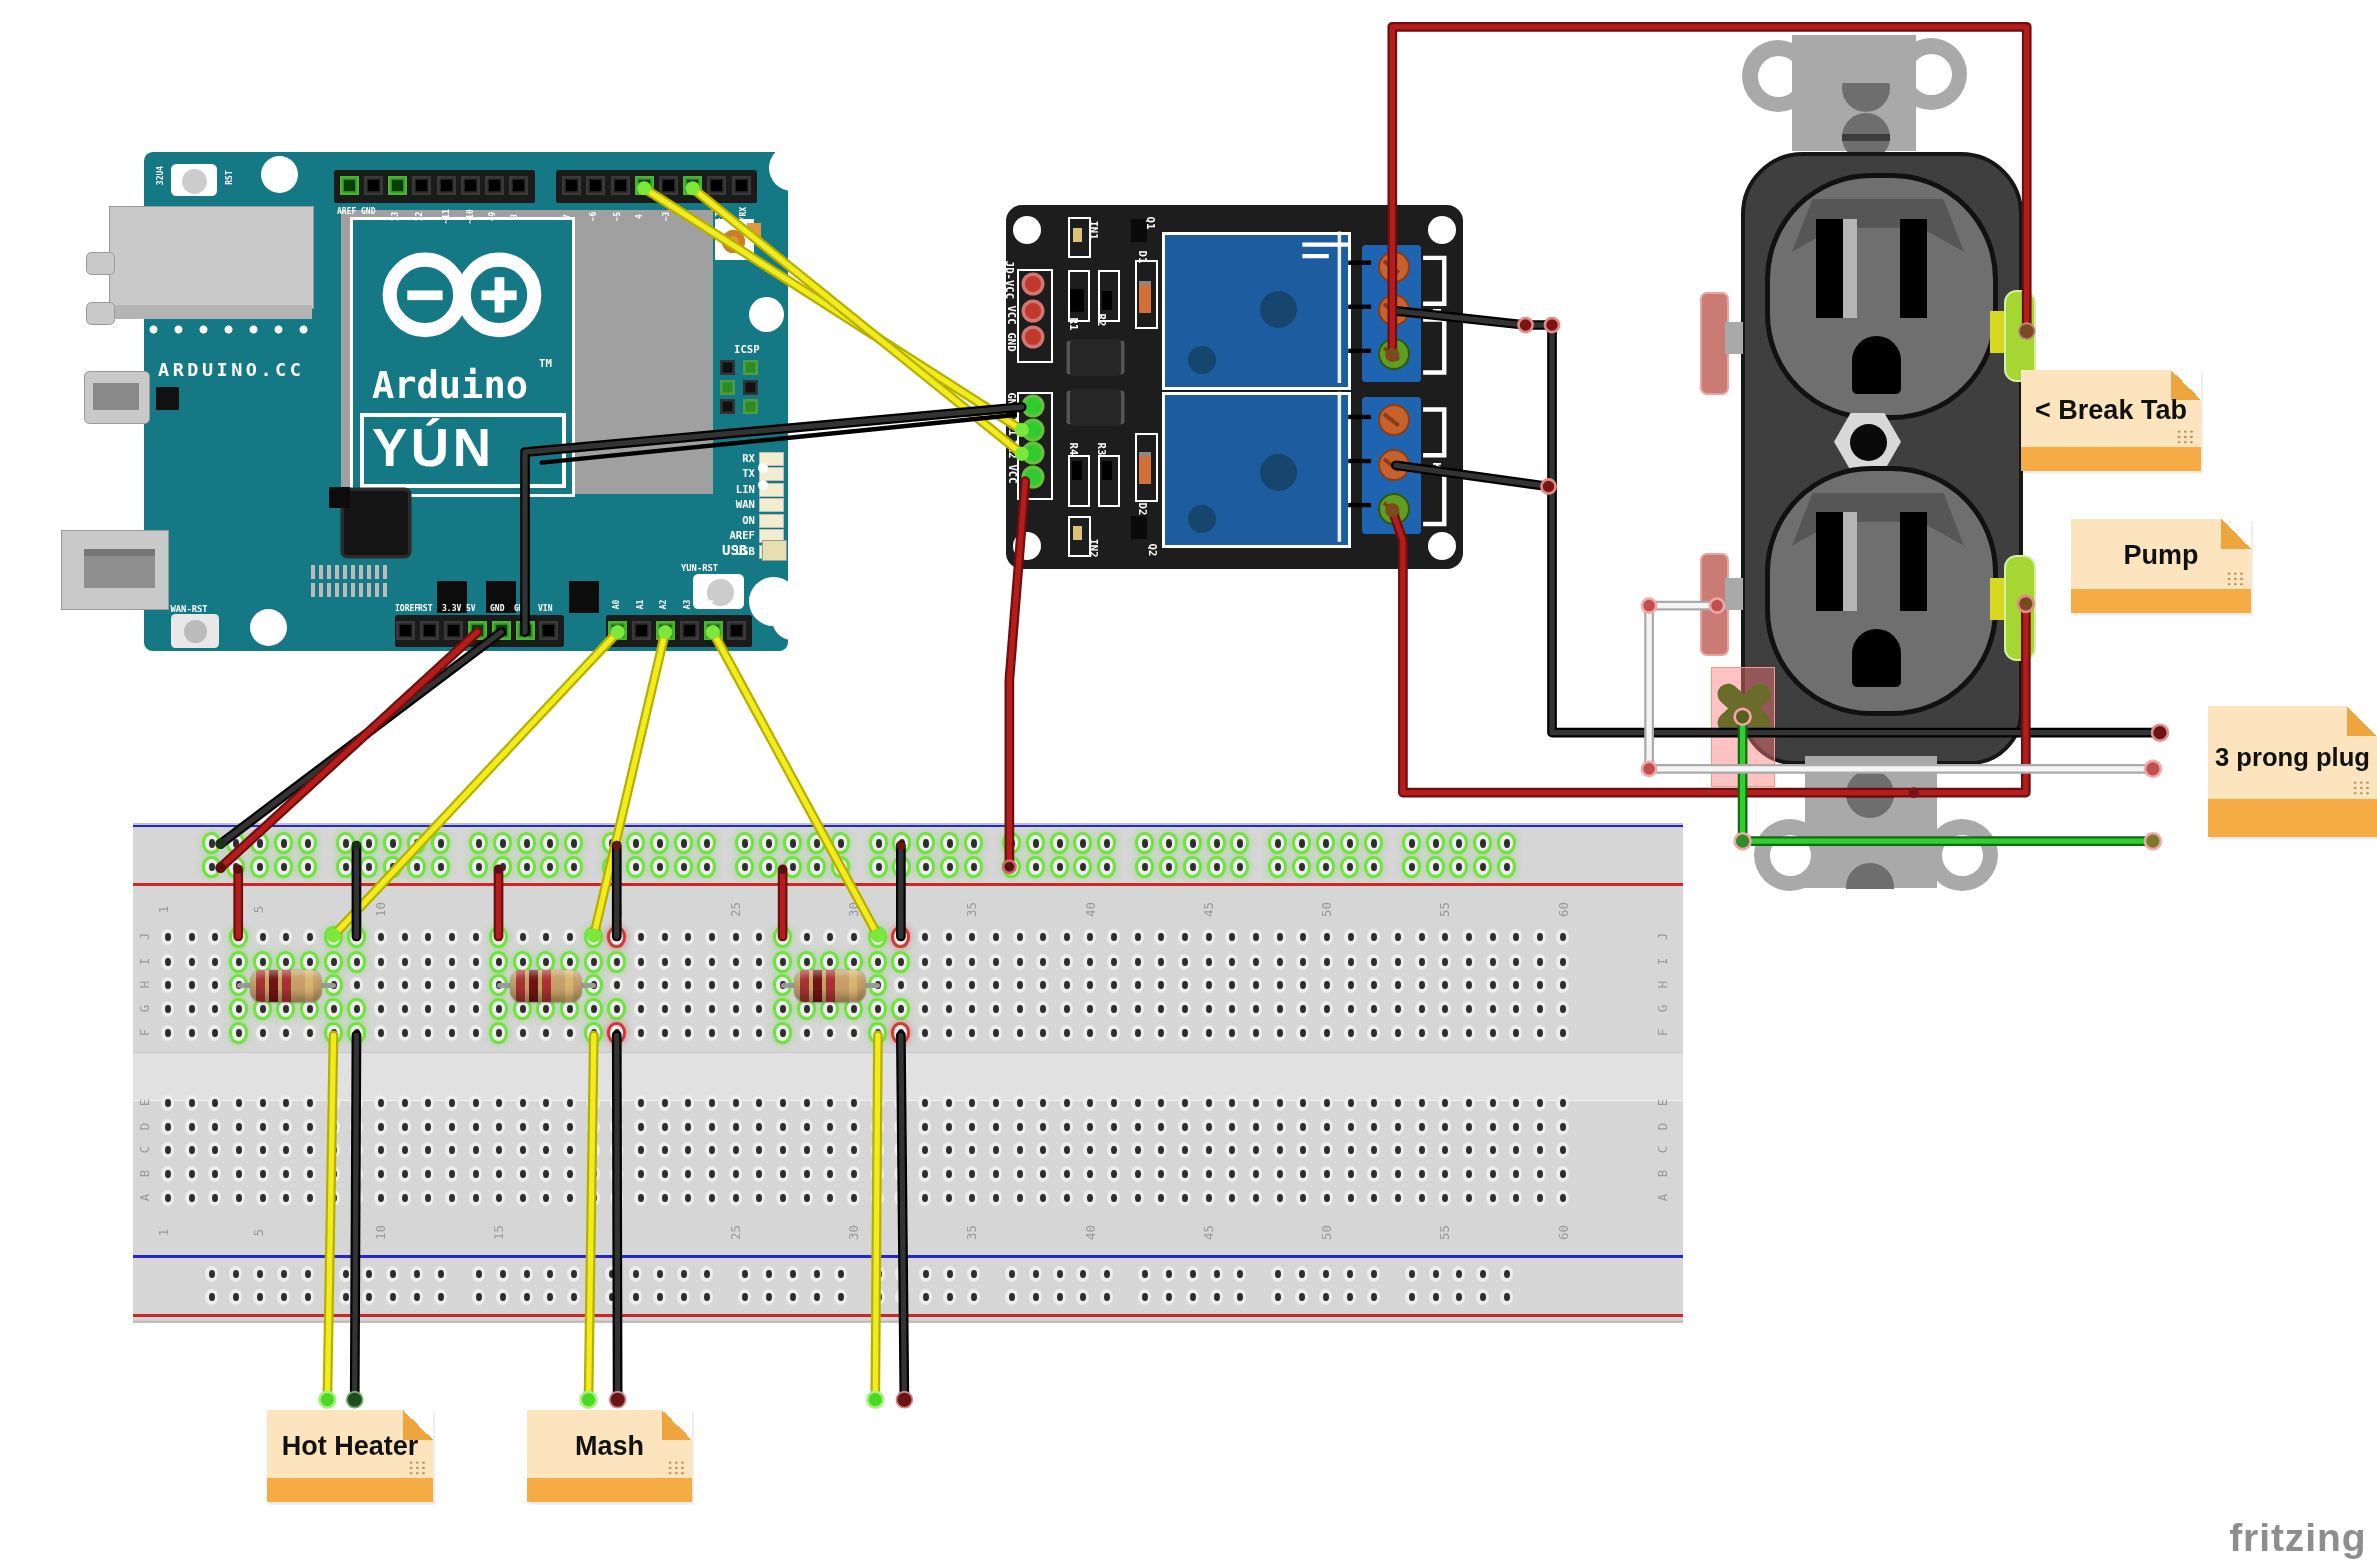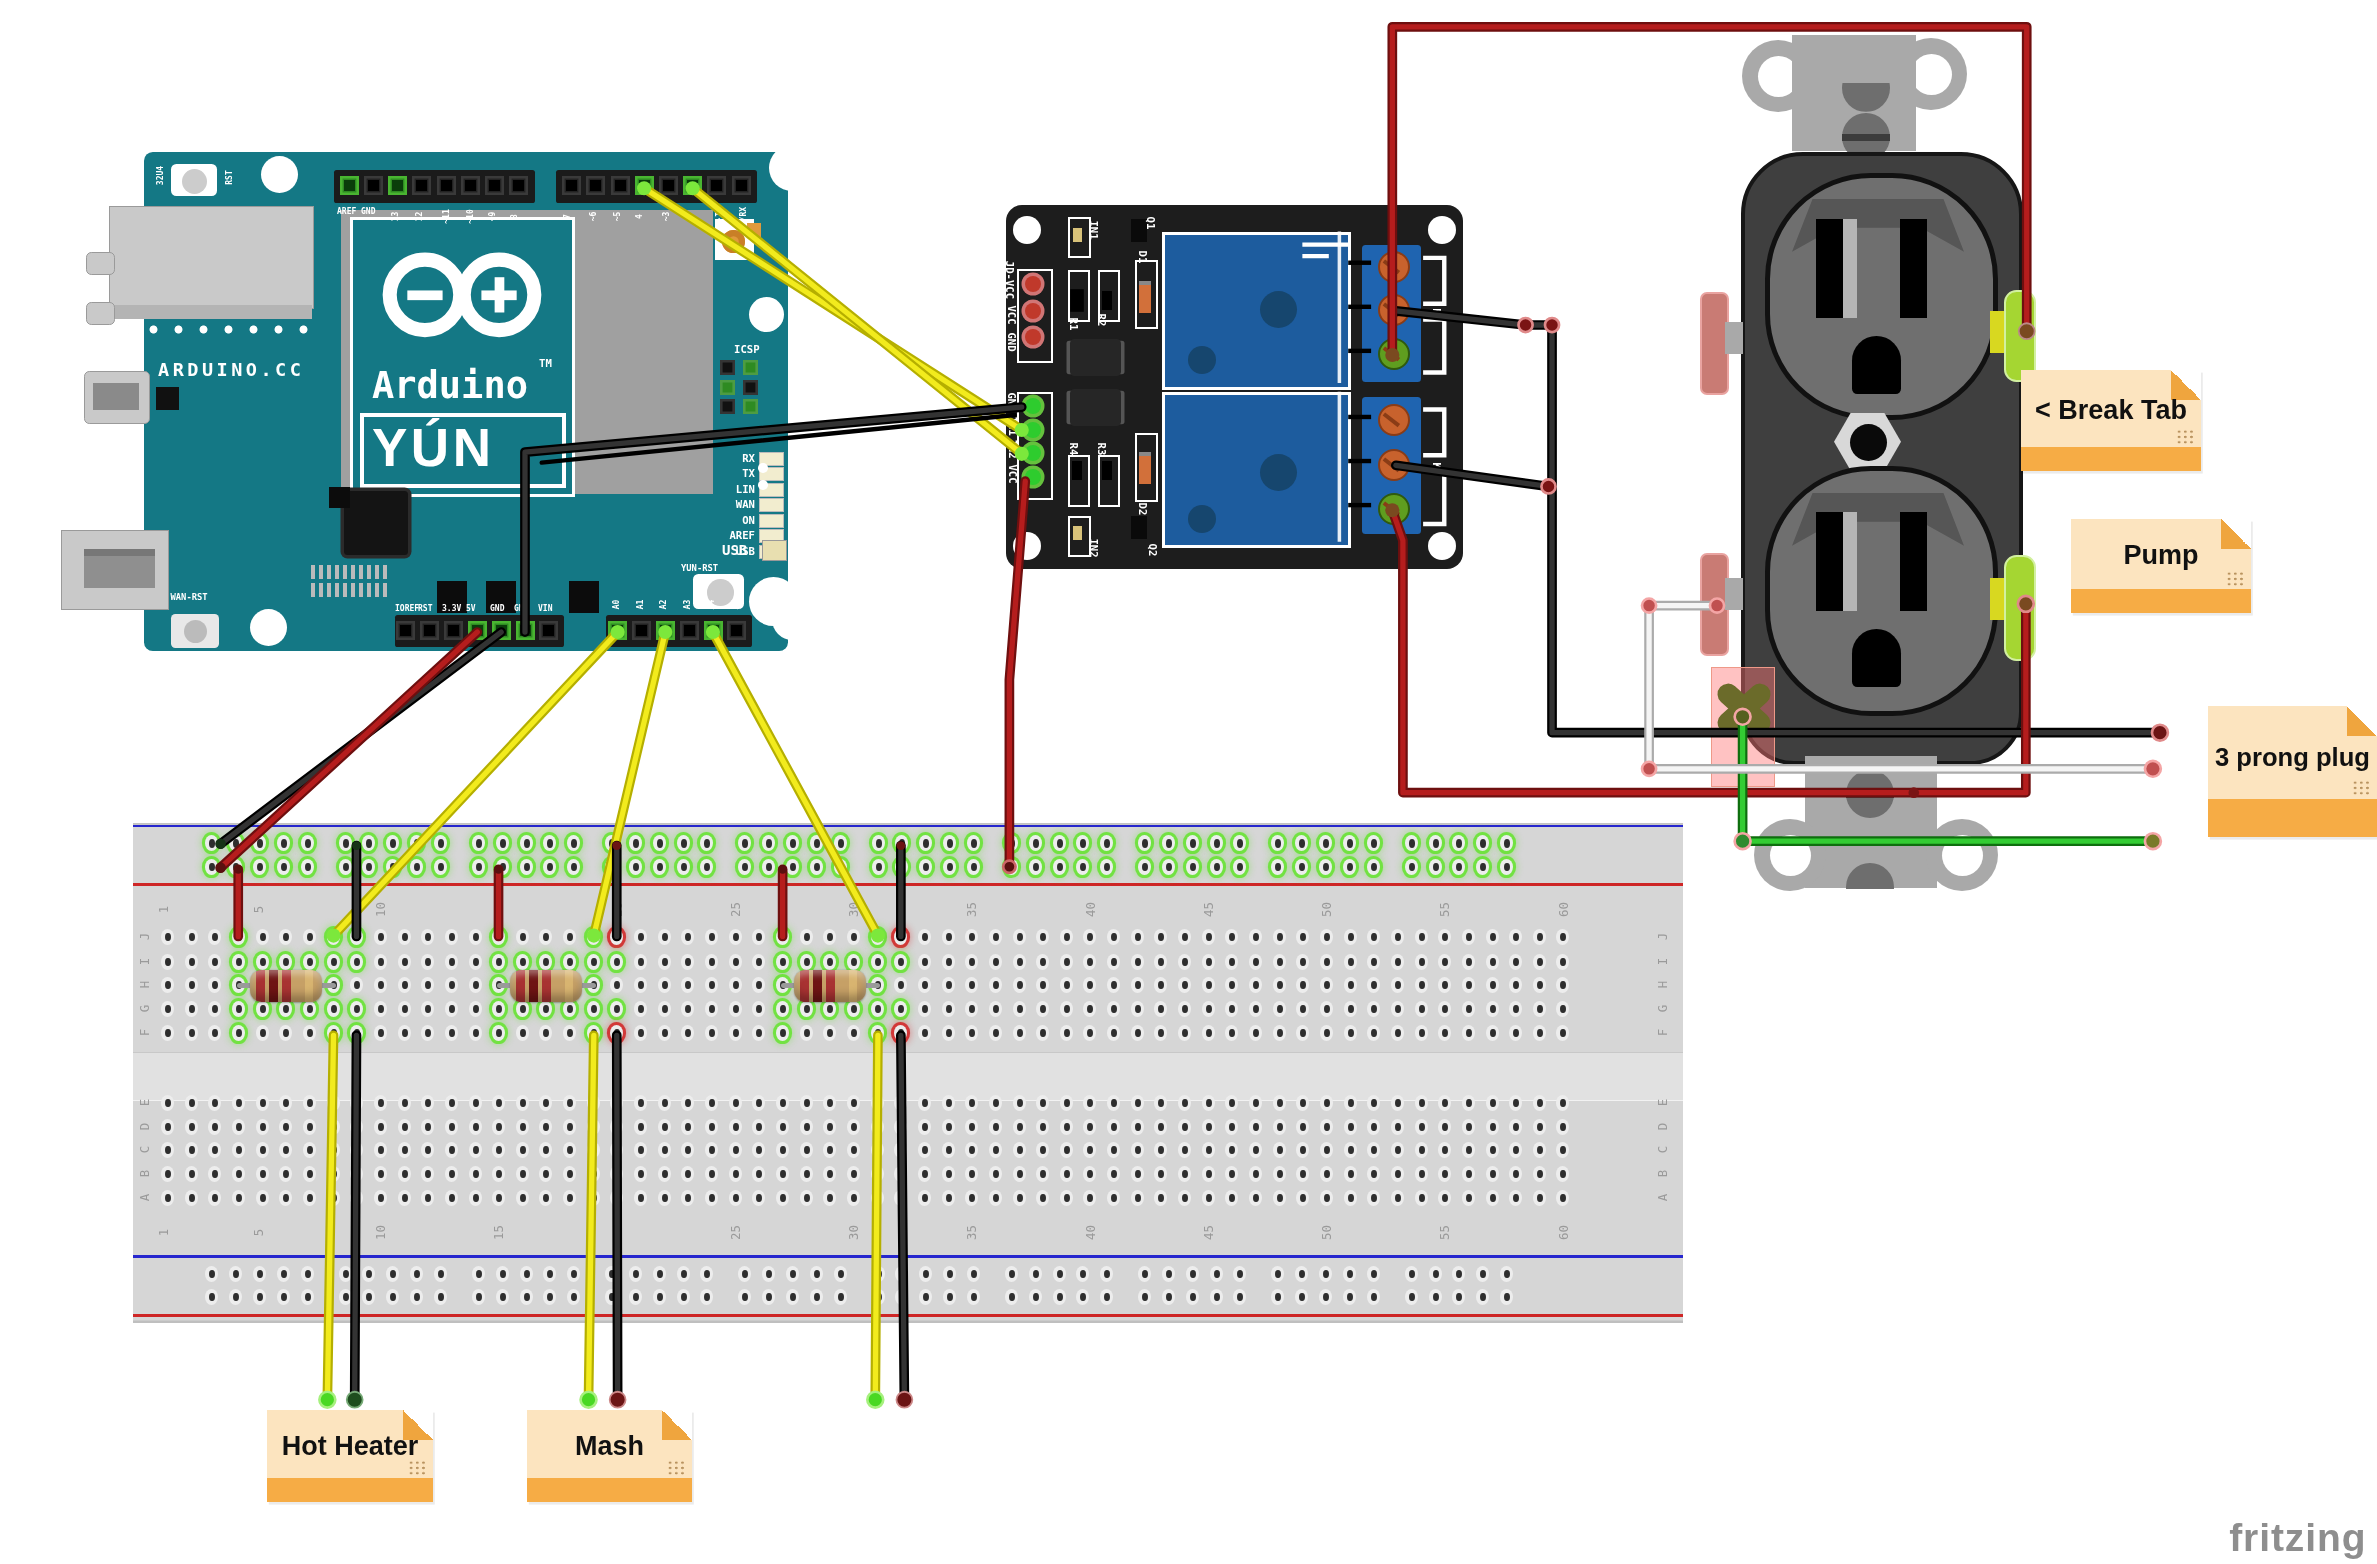--- a/index.html
+++ b/index.html
@@ -2567,21 +2567,21 @@
     <div class="abs" style="left:38px;top:17px;width:25px;height:25px;border-radius:50%;background:#ccc;"></div>
     <div class="ard-lab rot" style="left:7px;top:19.4px;font-size:8px;">32U4</div>
     <div class="ard-lab rot" style="left:78px;top:21px;font-size:8px;">RST</div>
 
     <div class="abs" style="left:-60px;top:219px;width:64px;height:51px;background:#C9C9C9;border:1.8px solid #9a9a9a;border-radius:5.3px;"></div>
     <div class="abs" style="left:-51px;top:231px;width:46px;height:26.5px;background:#8a8a8a;"></div>
     <div class="abs" style="left:11.5px;top:235px;width:23px;height:23px;background:#111;"></div>
     <div class="abs" style="left:-83px;top:378px;width:106px;height:78px;background:#C9C9C9;border:1.8px solid #9a9a9a;"></div>
     <div class="abs" style="left:-60px;top:397px;width:71px;height:39px;background:#8f8f8f;box-shadow:inset 0 7px 0 #777;"></div>
 
-    <div class="ard-lab" style="left:26.5px;top:440px;font-size:8.8px;">WAN-RST</div>
+    <div class="ard-lab" style="left:26.5px;top:452px;font-size:8.8px;">WAN-RST</div>
     <div class="abs" style="left:27px;top:462px;width:48px;height:34px;background:#e8e8e8;border-radius:4.4px;"></div>
     <div class="abs" style="left:40px;top:468px;width:23px;height:23px;border-radius:50%;background:#bbb;"></div>
 
     <div class="abs" style="left:200px;top:339px;width:64px;height:64px;background:#141414;border-radius:3.5px;box-shadow:0 0 0 3.5px #2b2b2b;"></div>
 
     <div class="abs" style="left:167px;top:413px;width:76px;height:14px;background:repeating-linear-gradient(90deg,#bbb 0 4.4px,#147885 4.4px 8px);"></div>
     <div class="abs" style="left:167px;top:431px;width:76px;height:14px;background:repeating-linear-gradient(90deg,#bbb 0 4.4px,#147885 4.4px 8px);"></div>
 
     <div class="abs" style="left:293px;top:429px;width:30px;height:32px;background:#0c0c0c;"></div>
     <div class="abs" style="left:342px;top:429px;width:30px;height:32px;background:#0c0c0c;"></div>

